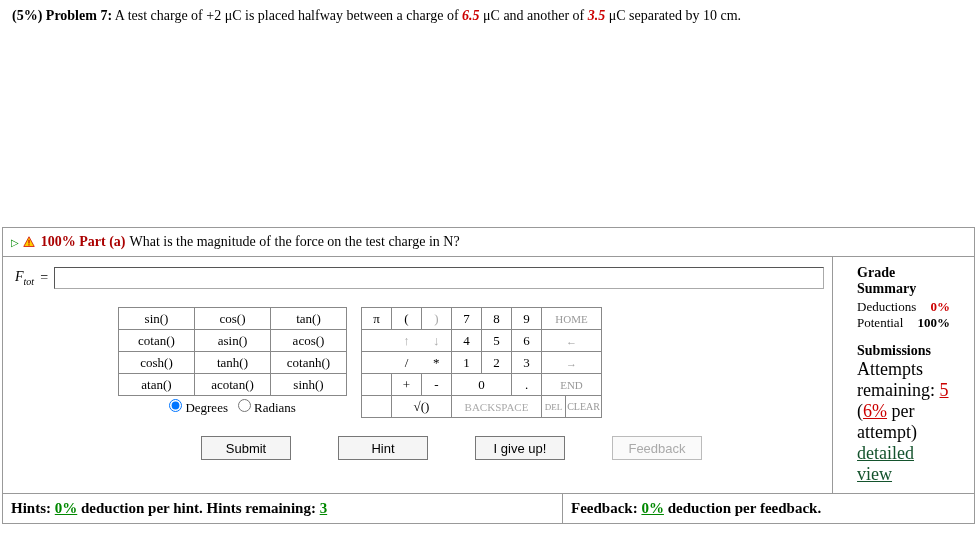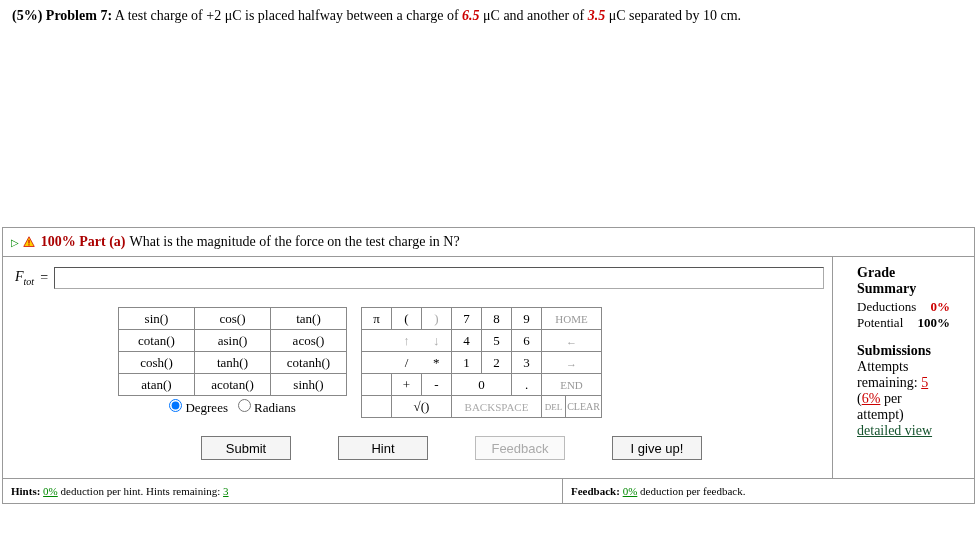--- a/index.html
+++ b/index.html
@@ -27,31 +27,31 @@
 .angle-row label { font-size: 13px; }
 .num-table { border-collapse: collapse; }
 .num-table td { border: 1px solid #888; width: 30px; height: 22px; text-align: center; font-size: 13px; background: #fff; cursor: pointer; }
 .num-table td.wide { width: 60px; font-size: 11px; color: #999; }
 .num-table td.gray { color: #aaa; background: #fff; }
 .num-table td.zero { width: 60px; }
 .button-row { display: flex; gap: 47px; margin: 18px 0 8px 190px; align-items: center; }
 .act-btn { width: 90px; height: 24px; border: 1px solid #777; background: #f5f5f5; font-size: 13px; cursor: pointer; }
 .act-btn.disabled { color: #aaa; border-color: #bbb; background: #fafafa; }
 .footer-row { display: flex; border-top: 1px solid #999; }
-.footer-cell { padding: 6px 8px; font-size: 11px; }
+.footer-cell { padding: 6px 8px; font-size: 15px; font-weight: bold; }
 .footer-left { width: 560px; border-right: 1px solid #999; }
 .u-green { color: #080; text-decoration: underline; }
 .u-red { color: #c00; text-decoration: underline; }
 .u-blue { color: #14532d; text-decoration: underline; cursor: pointer; }
 .gs-head { font-weight: bold; margin-bottom: 2px; }
 .gs-line { display: flex; justify-content: space-between; font-size: 13px; }
 .gs-line .val-red { color: #c00; font-weight: bold; }
 .gs-line .val-plain { font-weight: bold; }
 .sub-head { font-weight: bold; margin-top: 12px; }
-.sub-line { font-size: 14px; font-family: Liberation Serif, serif; }
+.sub-line { font-size: 18px; font-family: Liberation Serif, serif; }
 </style>
 </head>
 <body>
 
 <div class="page">
 
   <div class="problem-header">
     <b>(5%) Problem 7:</b><span> A test charge of +2 μC is placed halfway between a charge of </span><span class="given">6.5</span><span> μC and another of </span><span class="given">3.5</span><span> μC separated by 10 cm.</span>
   </div>
 
@@ -164,22 +164,22 @@
                 </td>
               </tr>
             </tbody>
               </table>
           </div>
         </div>
 
         <div class="button-row">
           <button class="act-btn">Submit</button>
           <button class="act-btn">Hint</button>
+          <button class="act-btn">I give up!</button>
           <button class="act-btn disabled">Feedback</button>
-          <button class="act-btn">I give up!</button>
         </div>
 
       </div>
 
       <div class="right-panel">
         <div class="gs-head">Grade Summary</div>
         <div class="gs-line">
           <span>Deductions</span>
           <span class="val-red">0%</span>
         </div>

